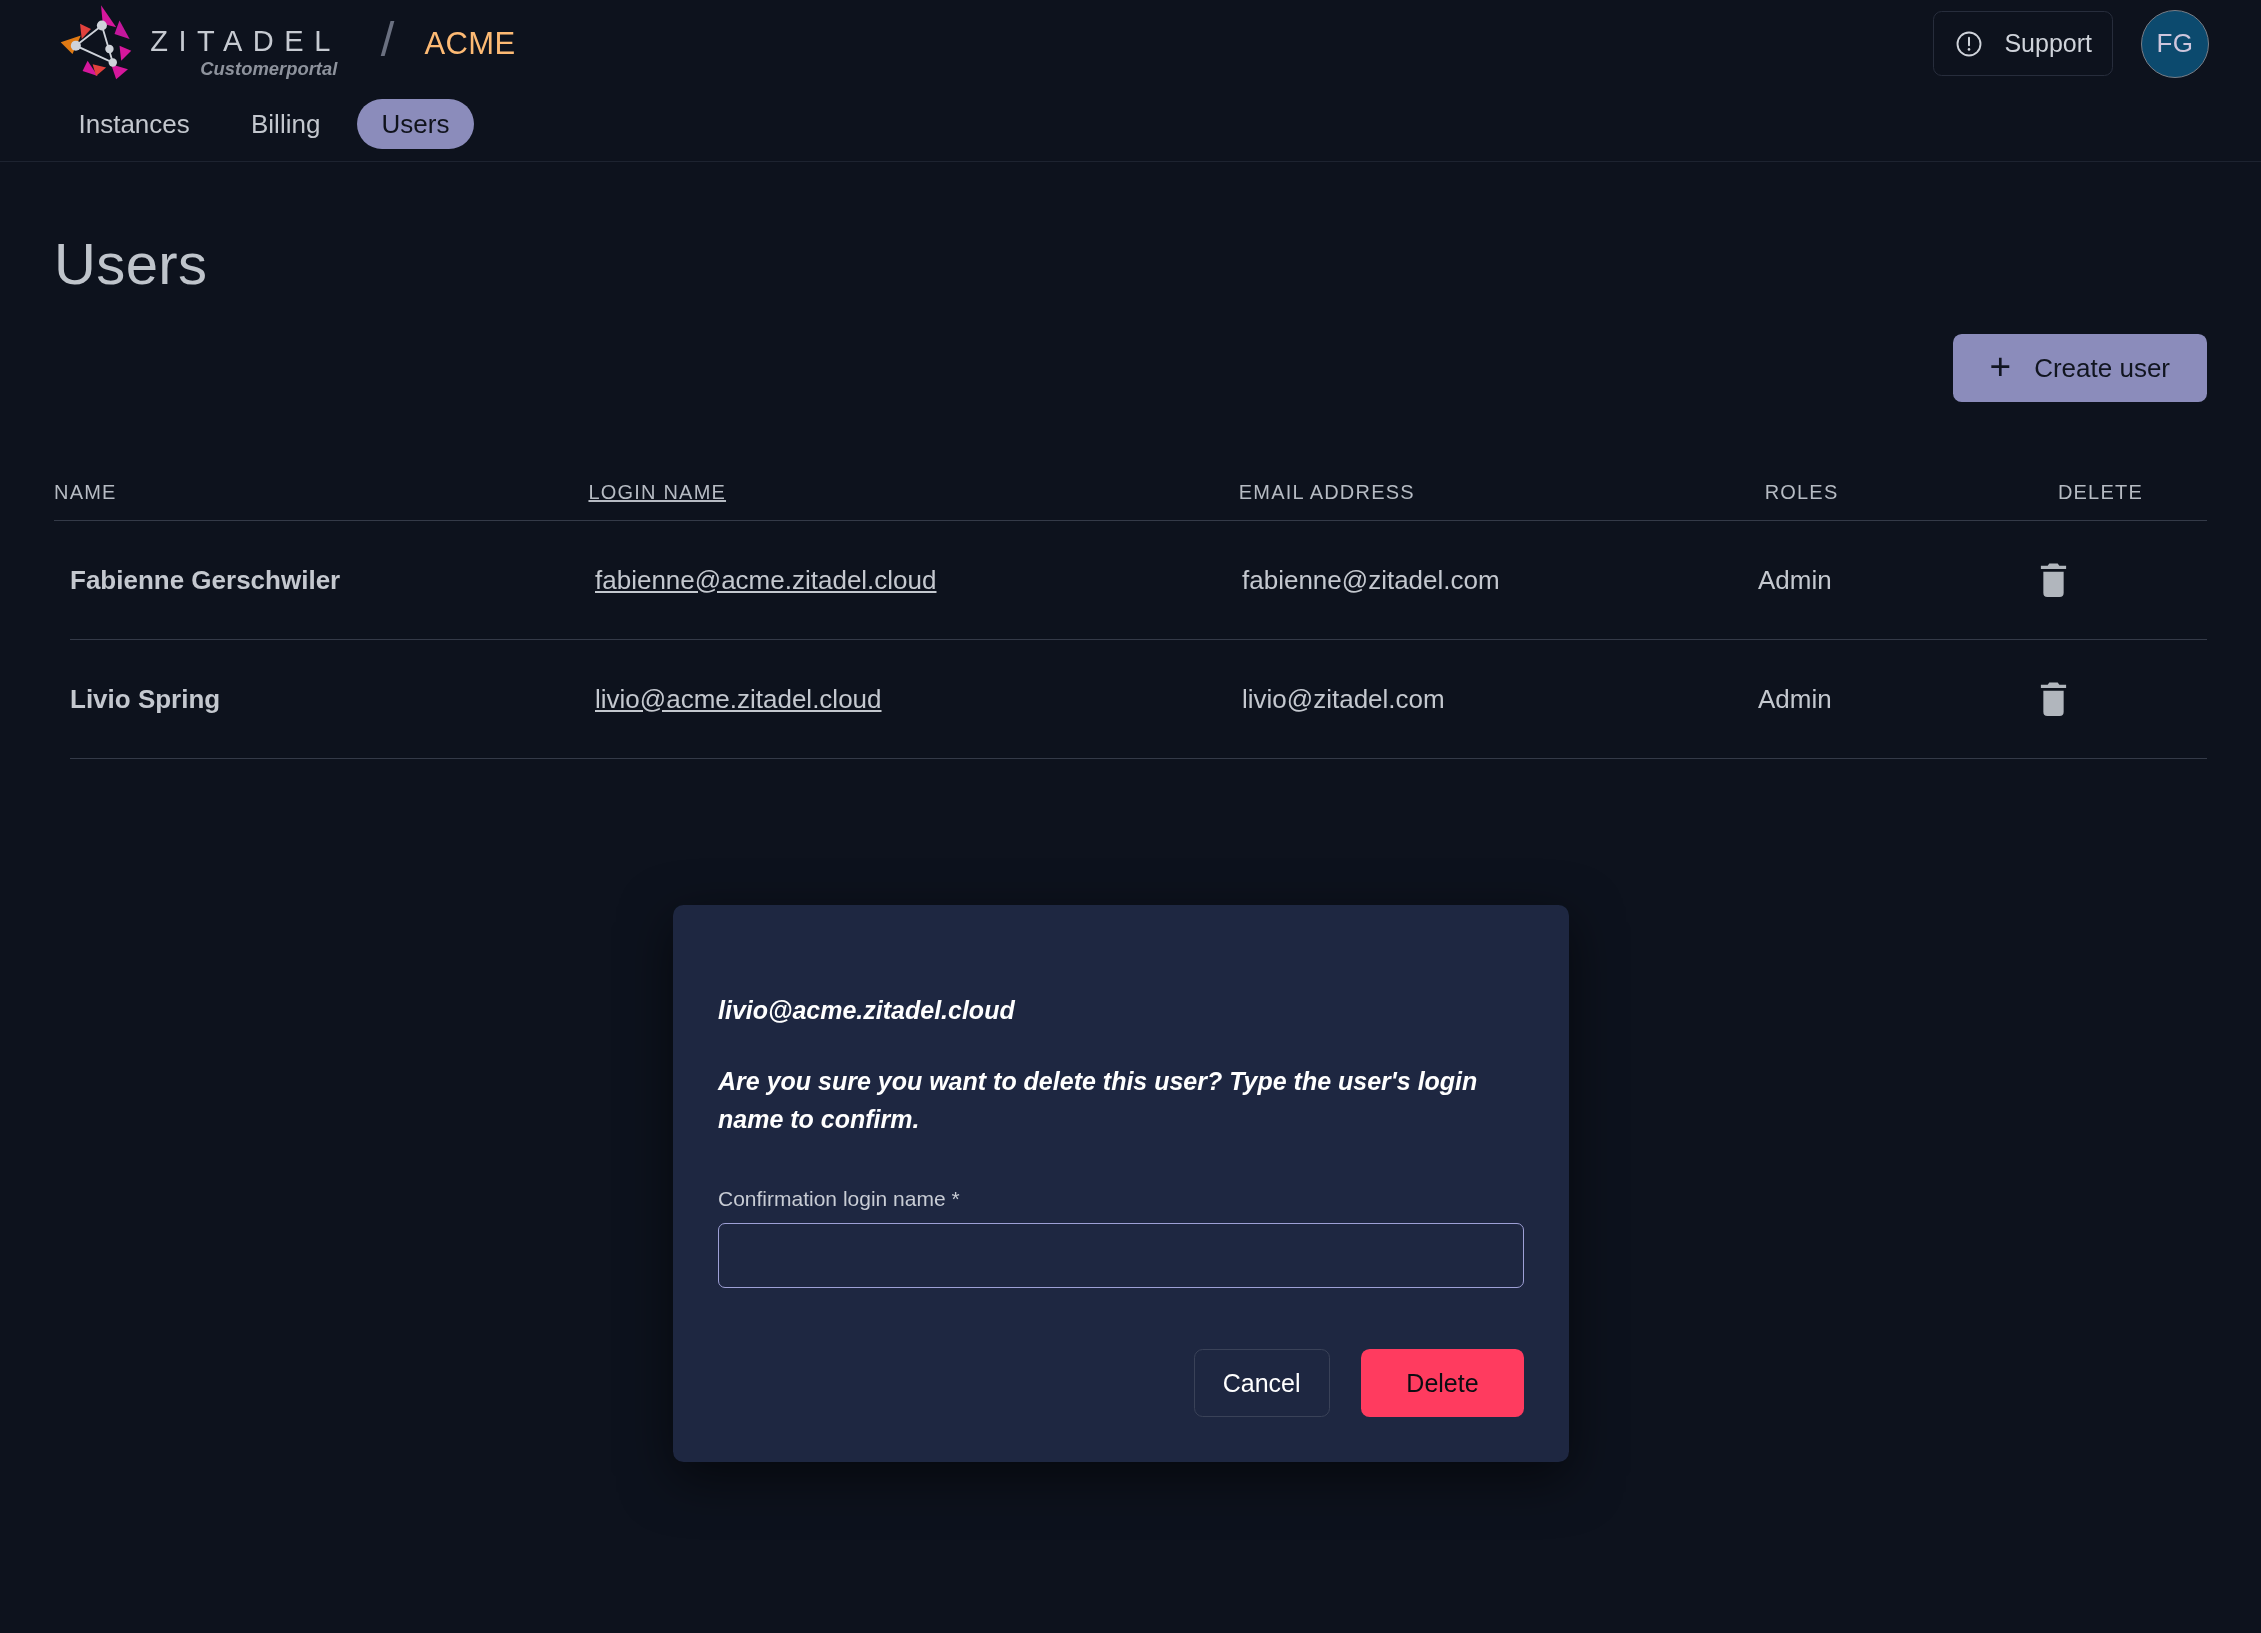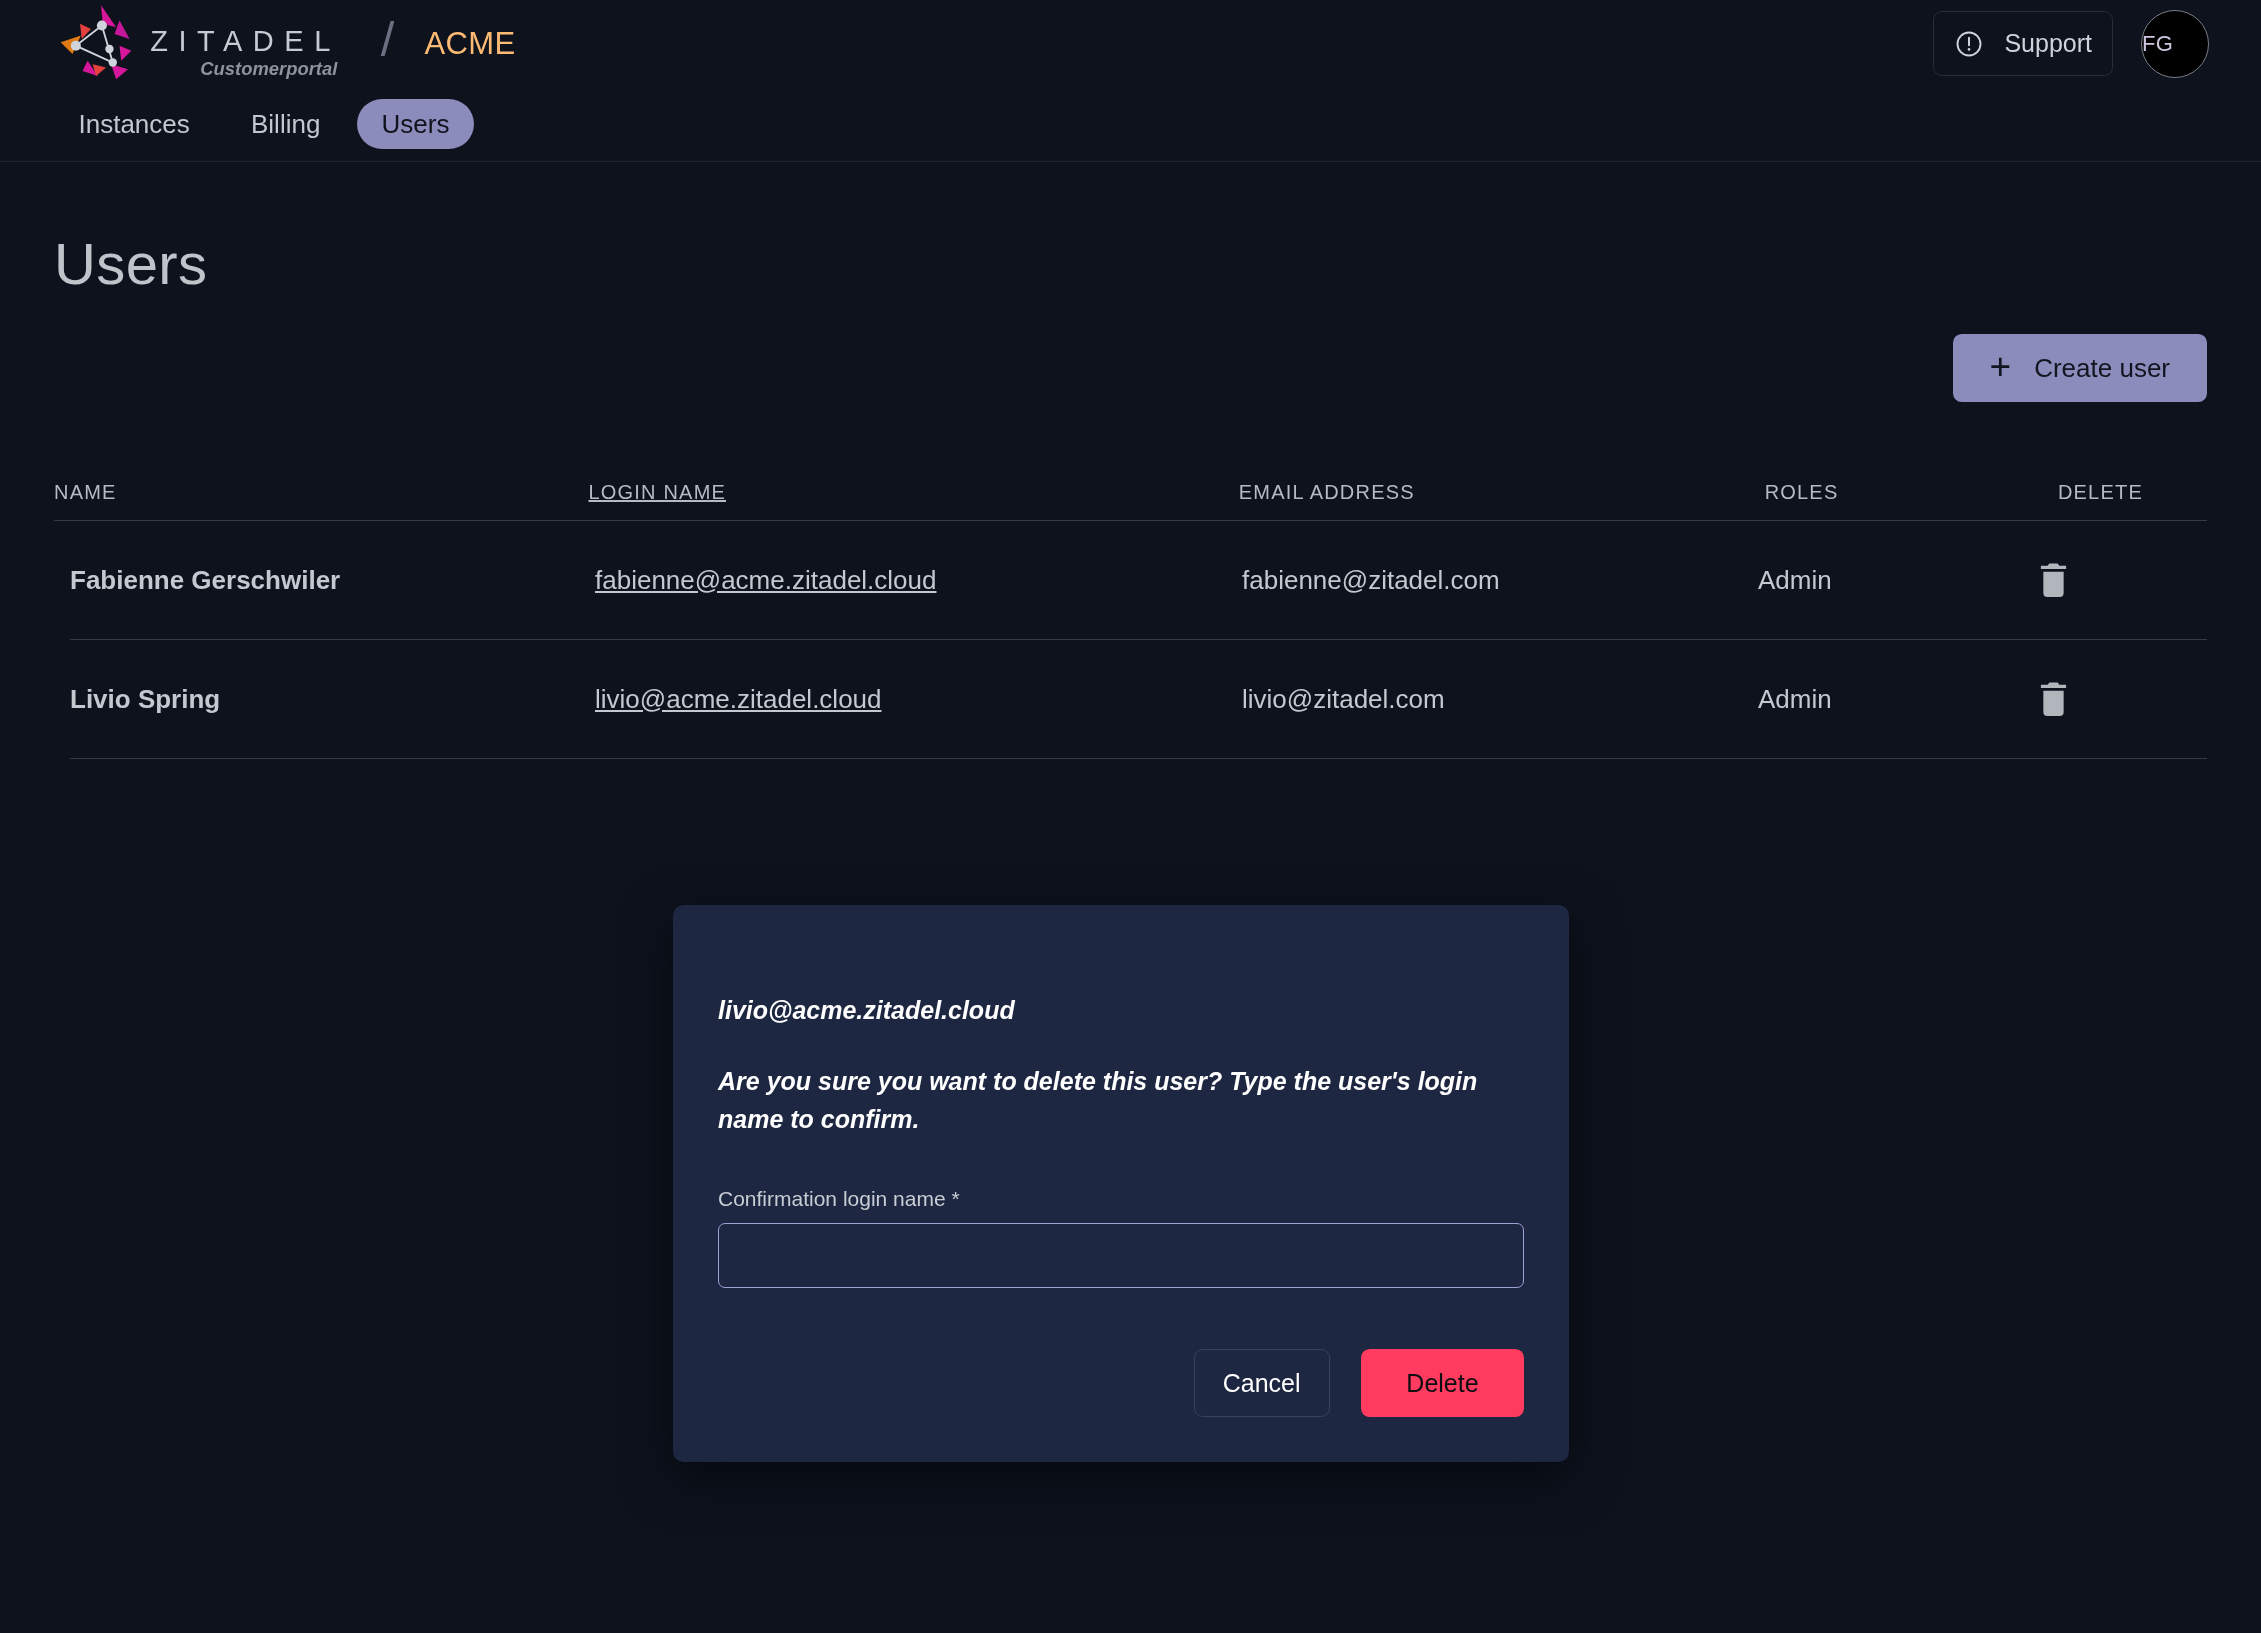--- a/index.html
+++ b/index.html
@@ -102,27 +102,27 @@
   .support-icon {
     width: 30px;
     height: 30px;
     display: block;
   }
 
   .avatar {
     width: 68px;
     height: 68px;
     border-radius: 50%;
-    background: #000000;
+    background: #0c4a6e;
     border: 1.7px solid #787d86;
     display: flex;
     align-items: center;
-    justify-content: flex-start;
+    justify-content: center;
     color: #cfc6dd;
-    font-size: 22px;
+    font-size: 26px;
     letter-spacing: 0.4px;
     cursor: pointer;
   }
 
   
   .tabbar {
     position: relative;
     height: 75px;
     display: flex;
     align-items: center;

